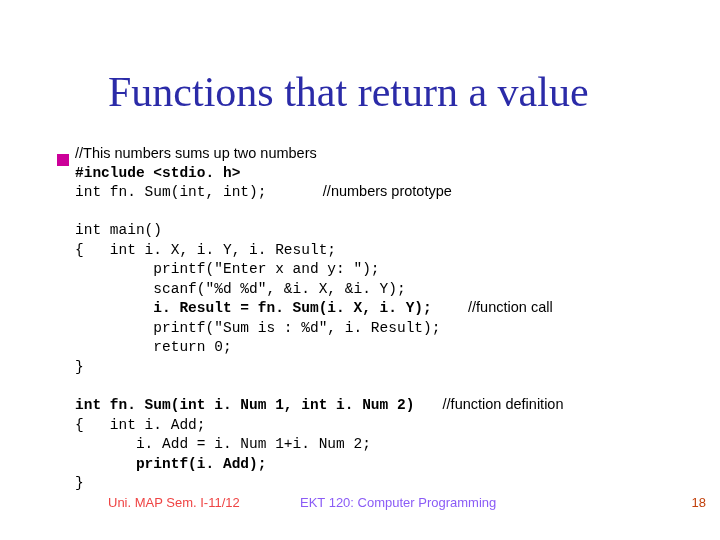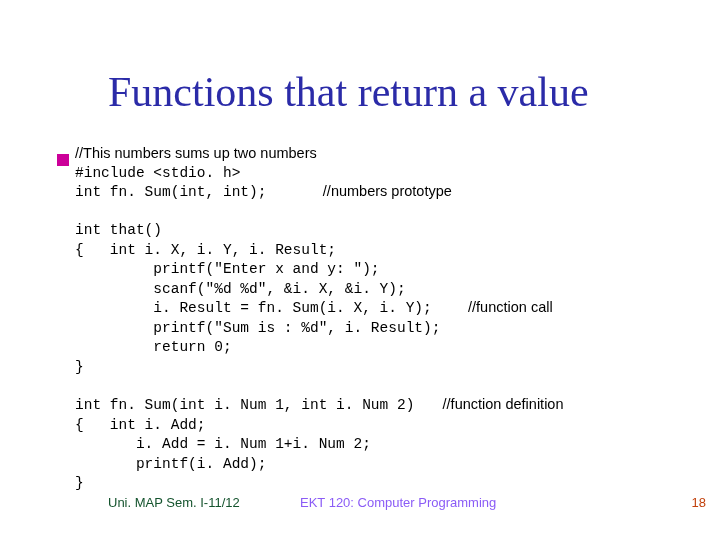--- a/index.html
+++ b/index.html
@@ -40,27 +40,27 @@
     left: 75px;
     top: 144px;
     width: 600px;
     font-size: 14.5px;
     line-height: 1.28;
     color: #000;
     white-space: pre;
   }
   .sans { font-family: Arial, Helvetica, sans-serif; }
   .mono { font-family: "Courier New", Courier, monospace; }
-  .bold { font-weight: normal; margin-top: 12px; }
+  .bold { font-weight: bold; margin-top: 12px; }
   .footer-left {
     position: absolute;
     left: 108px;
     bottom: 30px;
     font-size: 13px;
-    color: #14532d;
+    color: #ef4444;
   }
   .footer-center {
     position: absolute;
     left: 300px;
     bottom: 30px;
     font-size: 13px;
     color: #8b5cf6;
   }
   .page-num {
     position: absolute;
@@ -76,21 +76,21 @@
 <div class="slide">
 
   <div class="title">Functions that return a value</div>
 
   <div class="marker"></div>
 
   <div class="codeblock"><span class="sans">//This numbers sums up two numbers</span>
 <span class="mono bold">#include &lt;stdio. h&gt;</span>
 <span class="mono">int fn. Sum(int, int);</span><span class="sans">              </span><span class="sans">//numbers prototype</span>
 
-<span class="mono">int that()</span>
+<span class="mono">int main()</span>
 <span class="mono">{   int i. X, i. Y, i. Result;</span>
 <span class="mono">         printf("Enter x and y: ");</span>
 <span class="mono">         scanf("%d %d", &amp;i. X, &amp;i. Y);</span>
 <span class="mono bold">         i. Result = fn. Sum(i. X, i. Y);</span><span class="sans">         </span><span class="sans">//function call</span>
 <span class="mono">         printf("Sum is : %d", i. Result);</span>
 <span class="mono">         return 0;</span>
 <span class="mono">}</span>
 
 <span class="mono bold">int fn. Sum(int i. Num 1, int i. Num 2)</span><span class="sans">       </span><span class="sans">//function definition</span>
 <span class="mono">{   int i. Add;</span>

